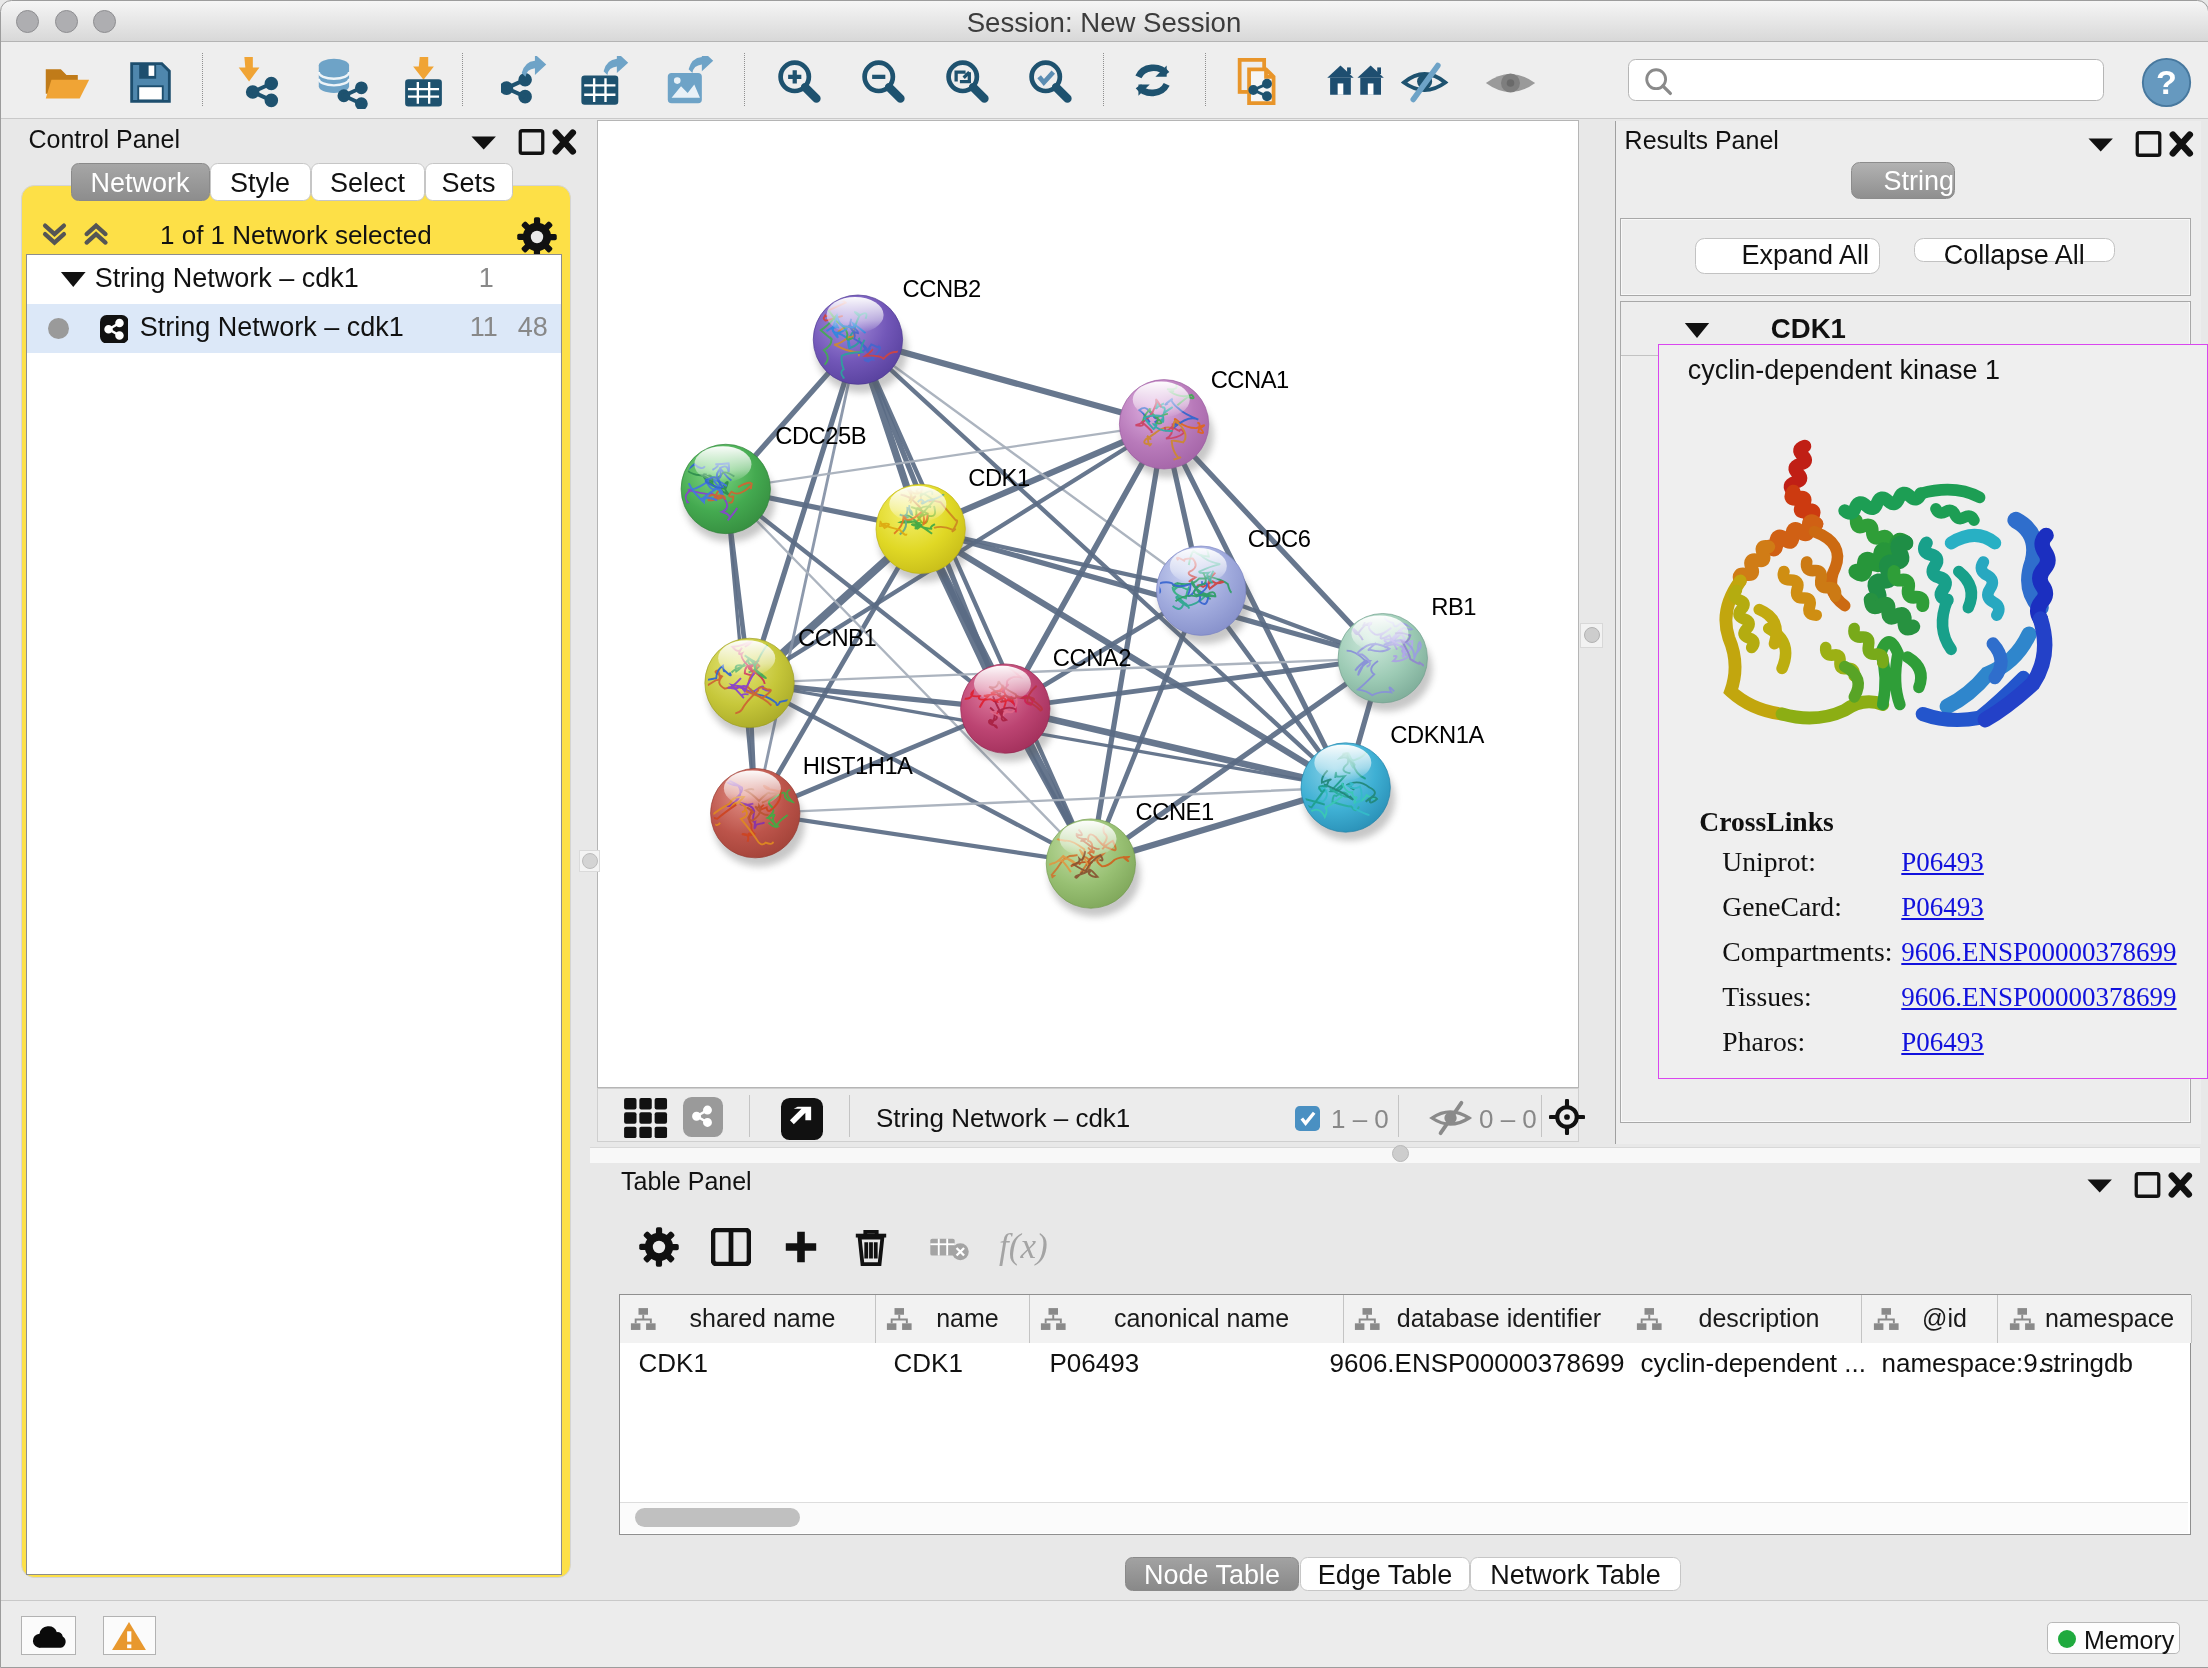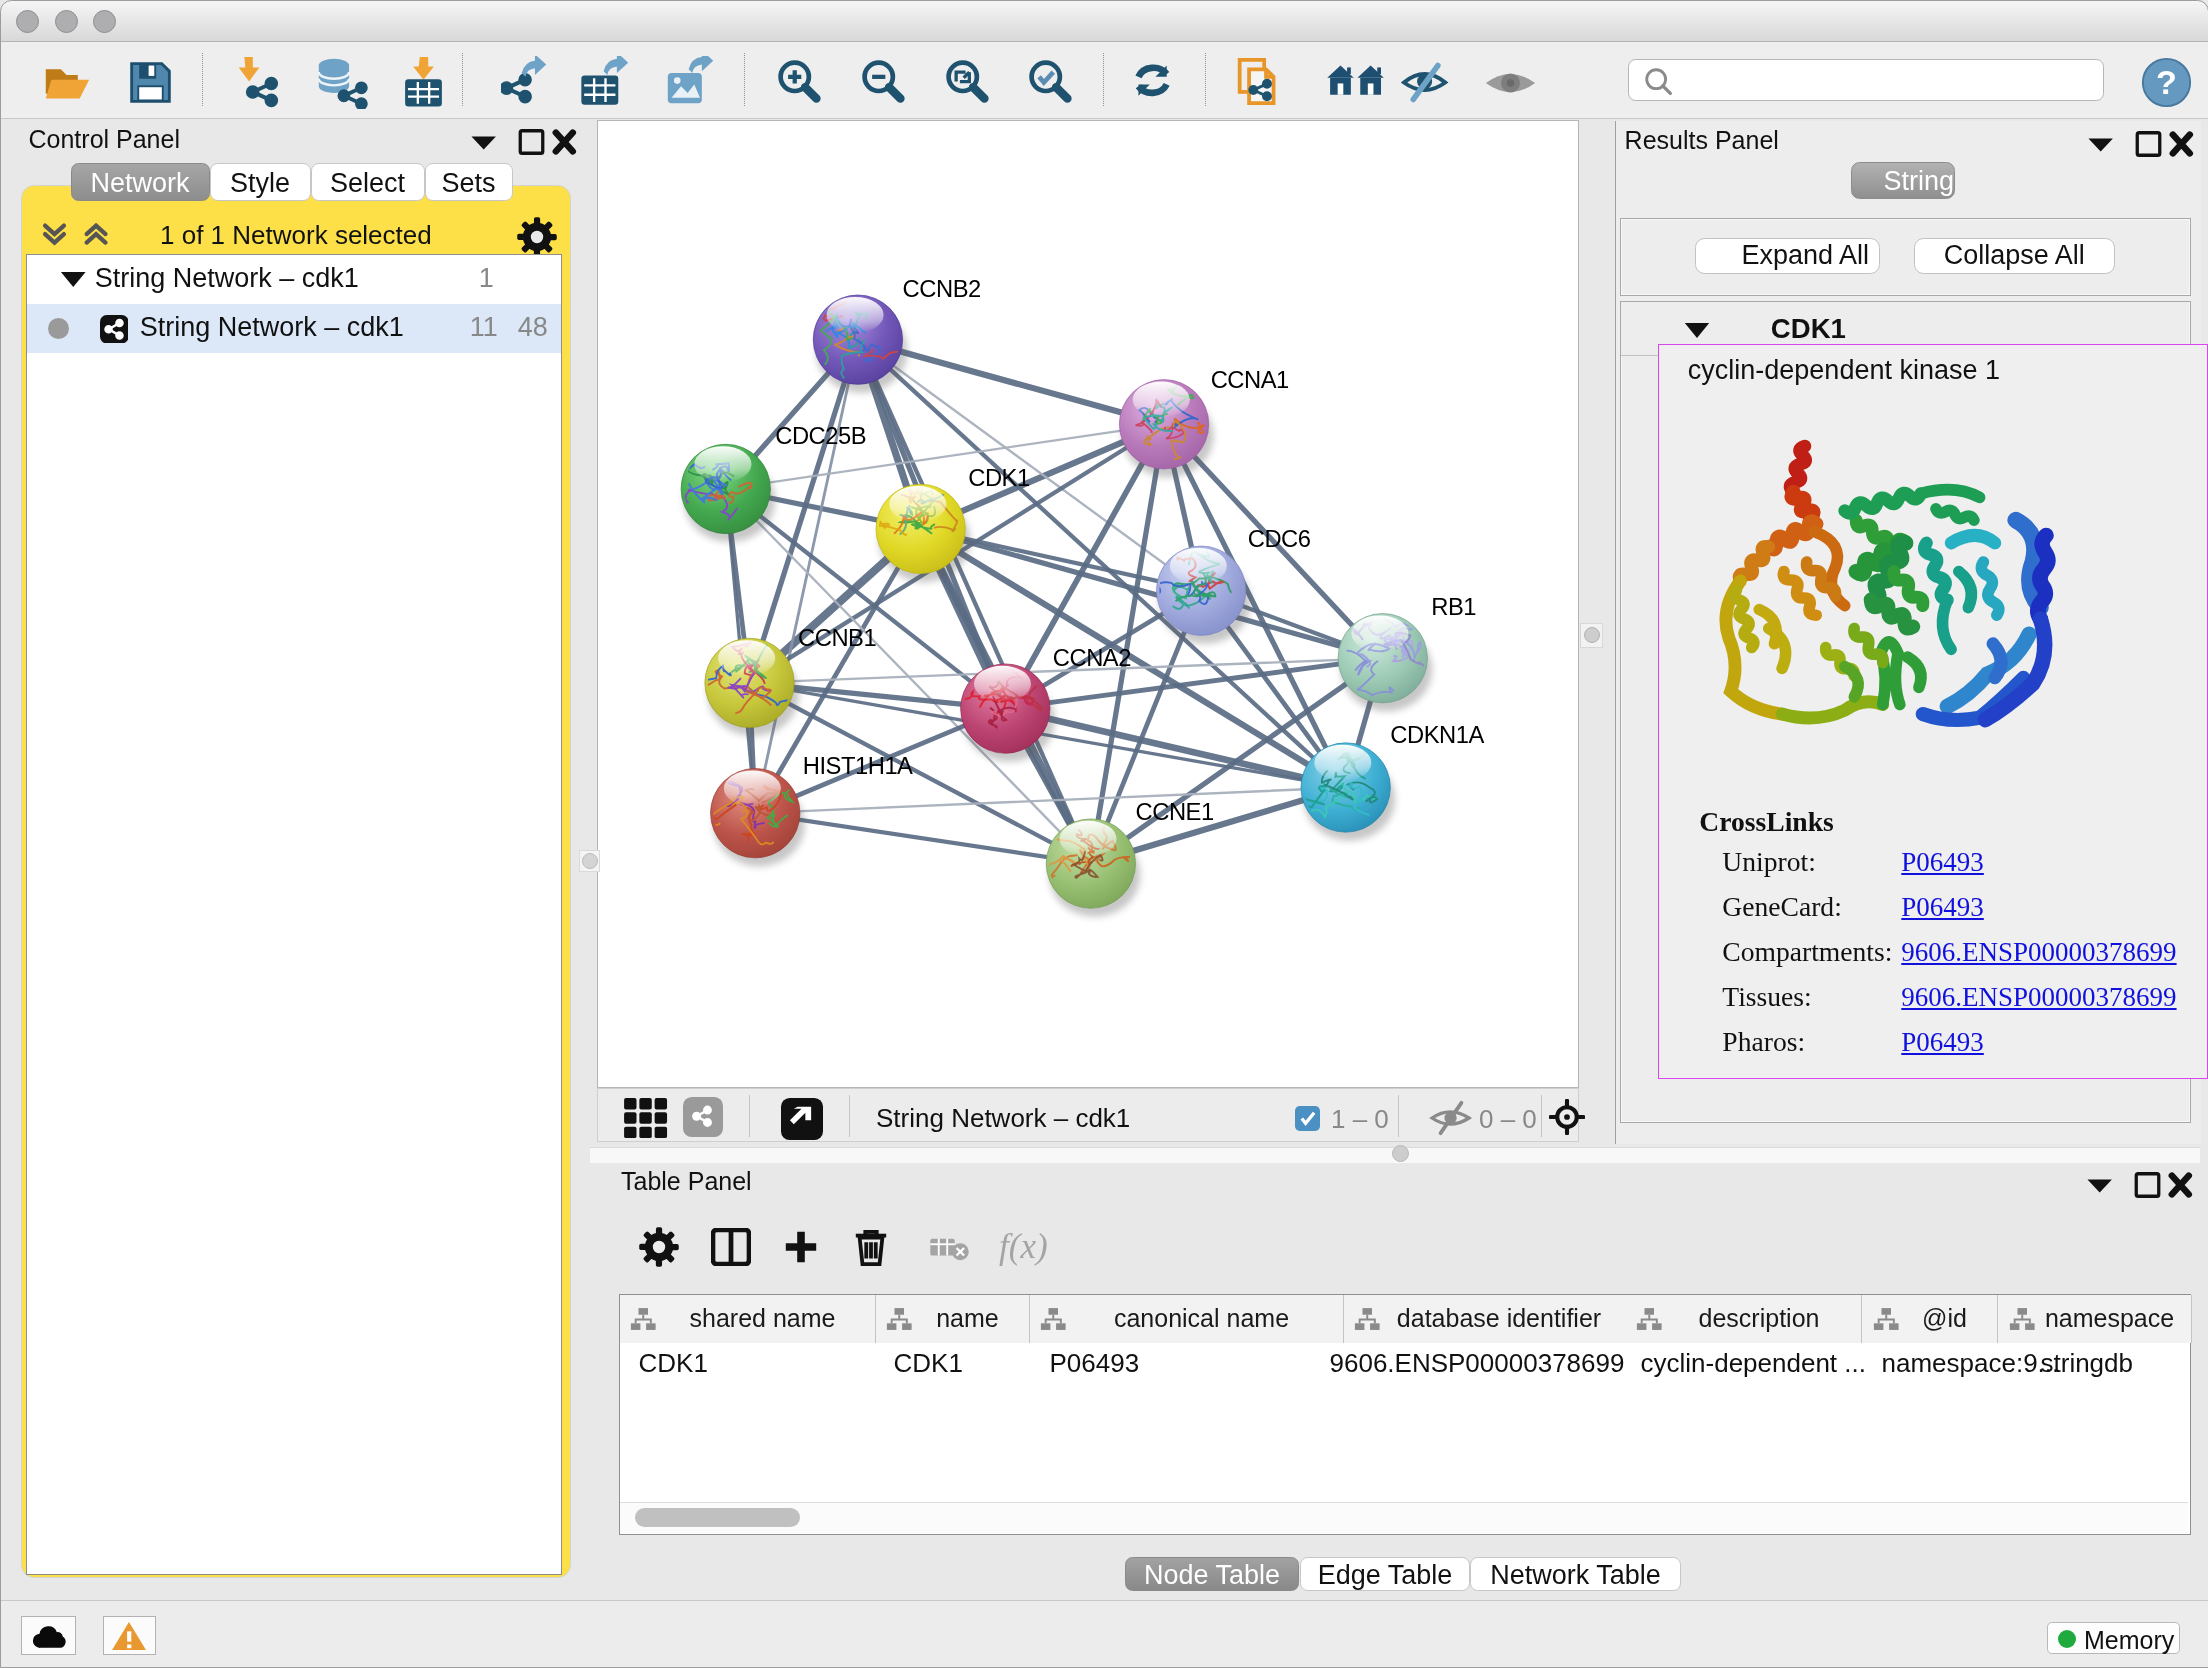--- a/index.html
+++ b/index.html
@@ -38,20 +38,21 @@
 .td{position:absolute;top:53px;font-size:26px;color:#111;}
 .btab{position:absolute;height:34px;line-height:34px;text-align:center;font-size:27px;background:#fff;color:#111;border:1px solid #c6c6c6;box-sizing:border-box;border-radius:7.6px;}
 .btab.sel{background:linear-gradient(#a2a2a2,#898989);color:#fff;border:1px solid #8a8a8a;}
 #statusbar{left:0;top:1600px;width:2208px;height:68px;background:#ececec;border-top:1px solid #c9c9c9;}
 </style></head>
 <body>
 <div class="abs" id="titlebar">
   <div class="tl" style="left:16px;"></div>
     <div class="tl" style="left:55px;"></div>
     <div class="tl" style="left:93px;"></div>
+  <div id="wtitle">Session: New Session</div>
 </div>
 <div class="abs" id="toolbar">
   <svg class="abs" style="left:42px;top:16px;" width="49" height="49" viewBox="0 0 52 52">
       <path d="M4 12 L20 12 L26 18 L38 18 L38 38 L4 38 Z" fill="#c07b19"></path>
       <path d="M10 23 L50 23 L40 43 L4 43 Z" fill="#f0a435"></path>
     </svg>
 <svg class="abs" style="left:126px;top:16px;" width="49" height="49" viewBox="0 0 52 52">
       <path d="M6 6 h32 l8 8 v32 h-40 z" fill="#4f87ad" stroke="#1d4e6e" stroke-width="3"></path>
       <rect x="14" y="6" width="18" height="16" fill="#1d4e6e"></rect>
       <rect x="24" y="8" width="6" height="11" fill="#fff"></rect>
@@ -643,21 +644,21 @@
 
 <div class="ptitle abs" style="left:8.6px;top:4.8px;">Results Panel</div>
 <svg class="abs" style="left:468px;top:7.6px;" width="114" height="30" viewBox="0 0 120 32">
   <path d="M4 10 L30 10 L17 24 Z" fill="#111"></path>
   <rect x="56" y="4" width="24" height="24" fill="none" stroke="#111" stroke-width="3.5" rx="2"></rect>
   <path d="M94 6 L112 26 M112 6 L94 26" stroke="#111" stroke-width="7" stroke-linecap="round"></path>
 </svg>
 <div class="abs" style="left:235px;top:41px;width:104px;height:37px;background:linear-gradient(#b2b2b2,#8f8f8f);border:1px solid #8c8c8c;border-radius:8.6px;color:#fff;font-size:27px;text-align:right;line-height:37px;box-sizing:border-box;">String</div>
 <div class="rbox" style="top:97px;width:569px;height:76px;">
   <div class="btn" style="left:74px;top:19px;width:185px;height:36px;line-height:33px;padding-left:36px;">Expand All</div>
-  <div class="btn" style="left:293px;top:19px;width:201px;height:36px;line-height:33px;">Collapse All</div>
+  <div class="btn" style="left:293px;top:19px;width:201px;height:24px;line-height:33px;">Collapse All</div>
 </div>
 <div class="rbox" style="top:180px;width:569px;height:820px;">
   <div class="abs" style="left:0px;top:0px;width:567px;height:53px;background:#ededed;border-bottom:1px solid #c2c2c2;">
     <svg class="abs" style="left:61px;top:17px;" width="30" height="23" viewBox="0 0 32 24">
           <path d="M3 4 L29 4 L16 20 Z" fill="#111"></path>
         </svg>
     <div class="abs" style="left:150px;top:11.4px;font-size:27.6px;font-weight:bold;color:#111;">CDK1</div>
   </div>
   <div class="abs" style="left:9.5px;top:42px;width:548px;height:733px;border:1px solid #d946ef;background:#efefef;margin-left:28px;">
     <div class="abs" style="left:28.5px;top:9.5px;font-size:27px;color:#111;">cyclin-dependent kinase 1</div>

